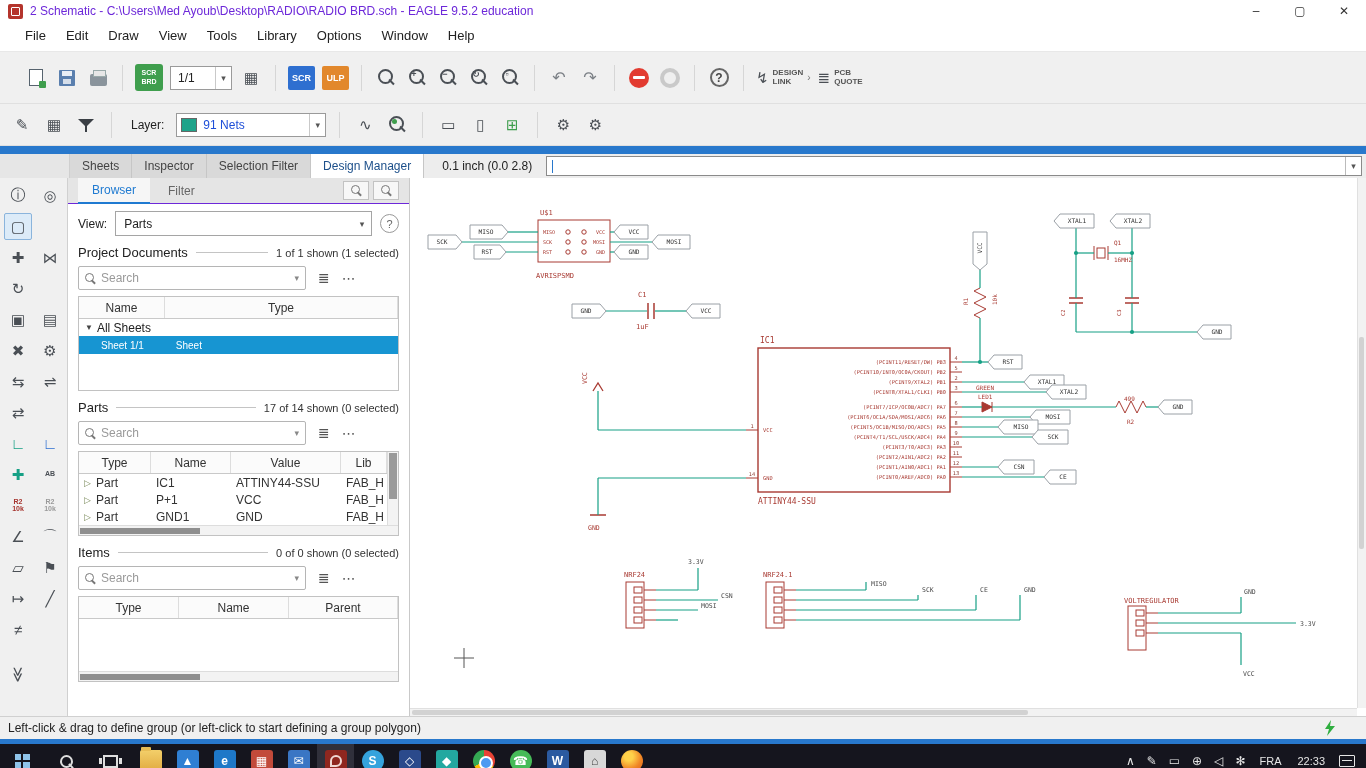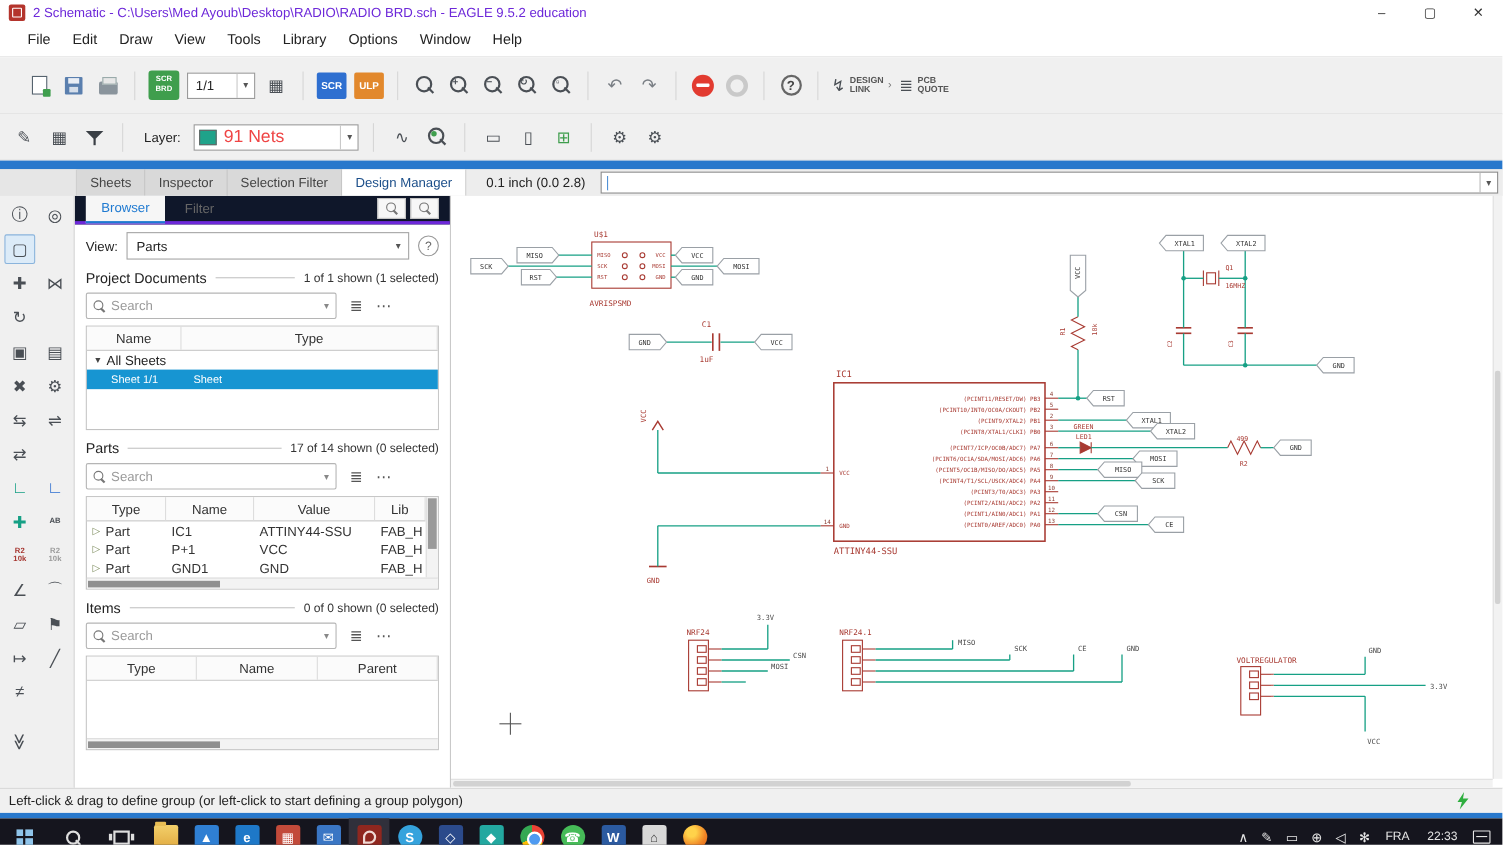--- a/index.html
+++ b/index.html
@@ -50,21 +50,21 @@
   .twoline{display:flex;align-items:center;gap:4px}
   .twoline .txt{font-size:8px;font-weight:bold;color:#555;line-height:1.1}
   .twoline .more{font-size:10px;color:#777}
   
   .funnel{position:relative;width:16px;height:13px;margin-top:2px}
   .funnel::before{content:'';position:absolute;left:0;top:0;border-left:8px solid transparent;border-right:8px solid transparent;border-top:8px solid #3a3f45}
   .funnel::after{content:'';position:absolute;left:7px;top:7px;width:2px;height:6px;background:#3a3f45}
   .layerlabel{font-size:12px;color:#222;margin:0 4px 0 6px}
   .cmb{width:150px;height:24px;border:1px solid #9a9a9a;background:#fff;display:flex;align-items:center;padding-left:4px;gap:6px}
   .swatch{width:16px;height:14px;border:1px solid #666}
-  .cmb .val{font-size:16px;color:#ef4444}
+  .cmb .val{font-size:12px;color:#1d4ed8}
   .magdot{position:relative}
   .magdot .dot{position:absolute;left:3px;top:3px;width:5px;height:5px;border-radius:50%;background:#3f9e4d}
   .greenplus{color:#3f9e4d;font-size:15px}
 
   
   .bluestrip{height:8px;background:#2878cc}
   .bluestrip.bottom{height:5px}
 
   
   .tabrow{height:24px;display:flex;background:#d9d9d9}
@@ -83,21 +83,21 @@
   .palette{width:68px;background:#f0f0f0;border-right:1px solid #d0d0d0;display:flex;flex-direction:column;padding-top:2px}
   .pal-row{display:flex;padding-left:2px}
   .pal-btn{width:28px;height:27px;margin:2px;display:flex;align-items:center;justify-content:center;font-size:15px;color:#4a4f55;border-radius:2px}
   .pal-btn.small-text{font-size:7px;line-height:.95;white-space:pre-line;text-align:center;font-weight:bold}
   .pal-btn.active{background:#dcebf8;border:1px solid #8ab4dc}
   .pal-btn.rot{transform:rotate(90deg)}
   .pal-row.last{margin-top:14px}
 
   
   .panel{width:342px;background:#fff;border-right:1px solid #c9c9c9;overflow:hidden}
-  .subtabs{height:26px;background:#0f172a;border-bottom:3px solid #6d28d9;display:flex;align-items:center;padding:0 10px;gap:4px}
+  .subtabs{height:26px;background:#e5e5e5;border-bottom:1px solid #6d28d9;display:flex;align-items:center;padding:0 10px;gap:4px}
   .subtab{padding:0 14px;height:26px;display:flex;align-items:center;font-size:12px;color:#666}
   .subtab.active{color:#1f7ad1;border-bottom:2px solid #1f7ad1;background:#f6f6f6}
   .subtabs .spacer{flex:1}
   .minibtn{width:26px;height:19px;border:1px solid #c2c2c2;background:#f7f7f7;display:flex;align-items:center;justify-content:center}
   .mag-sm{position:relative;width:11px;height:11px}
   .mag-sm::before{content:'';position:absolute;left:0;top:0;width:7px;height:7px;border:1.5px solid #777;border-radius:50%}
   .mag-sm::after{content:'';position:absolute;width:5px;height:1.5px;background:#777;transform:rotate(45deg);left:6px;top:8px}
   .view-row{display:flex;align-items:center;margin:7px 10px 0;gap:8px}
   .view-row .lbl{font-size:12px;color:#222}
   .viewcombo{flex:1;height:25px;border:1px solid #a5a5a5;background:#fff;display:flex;align-items:center;padding-left:8px;font-size:12px;color:#222}

